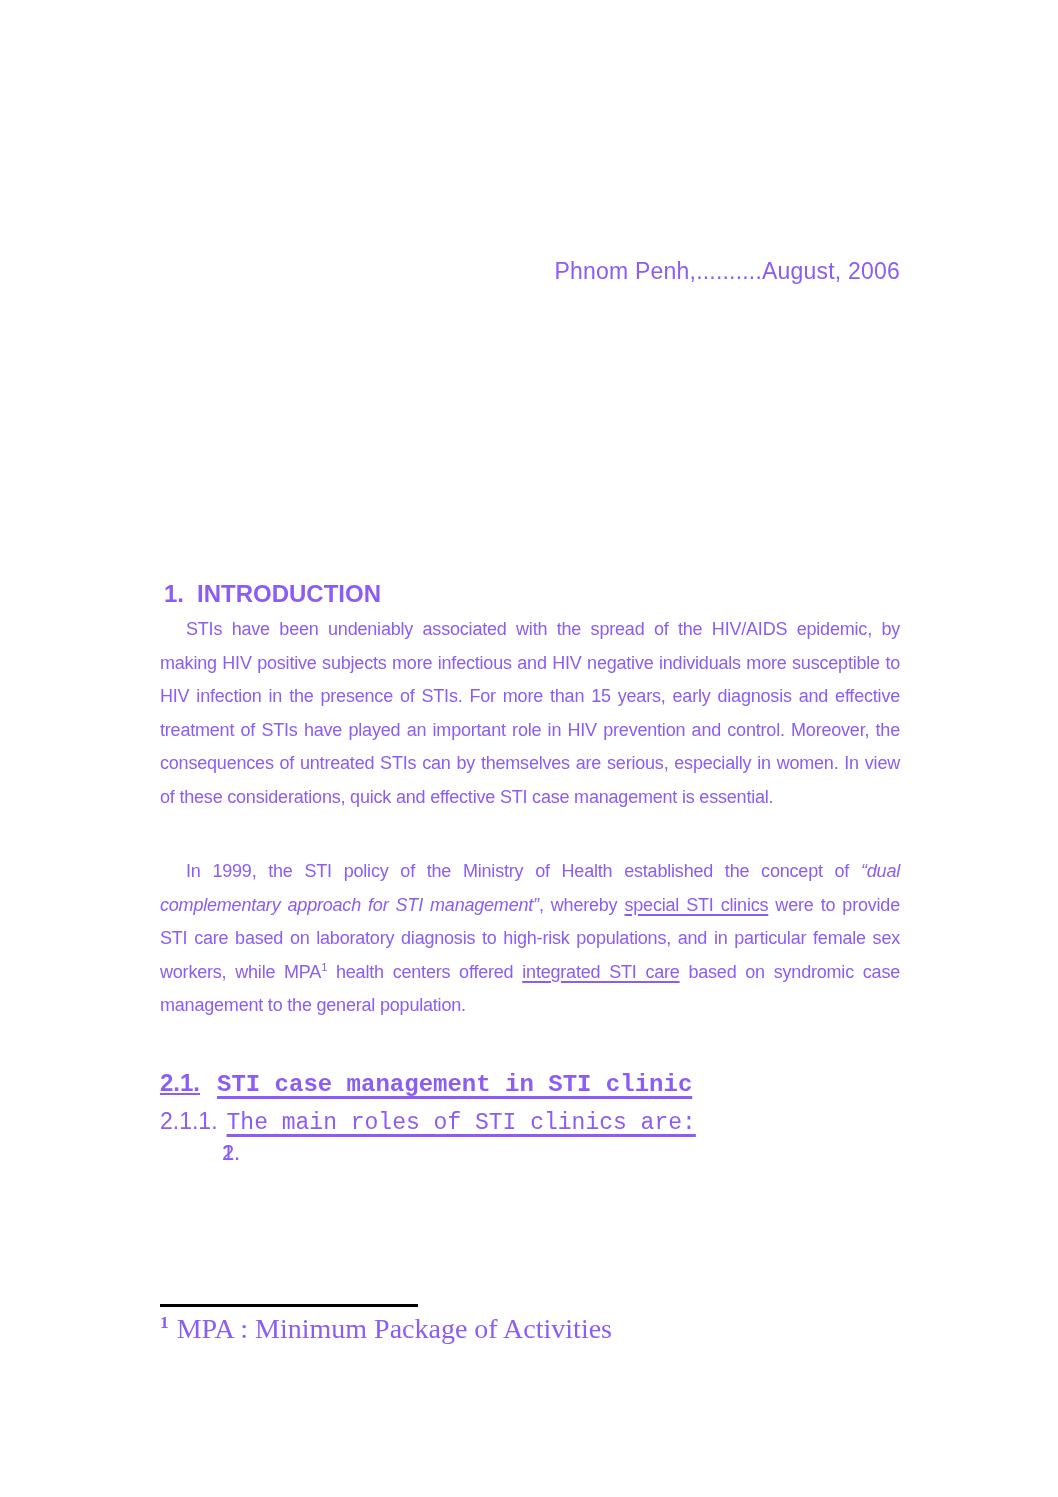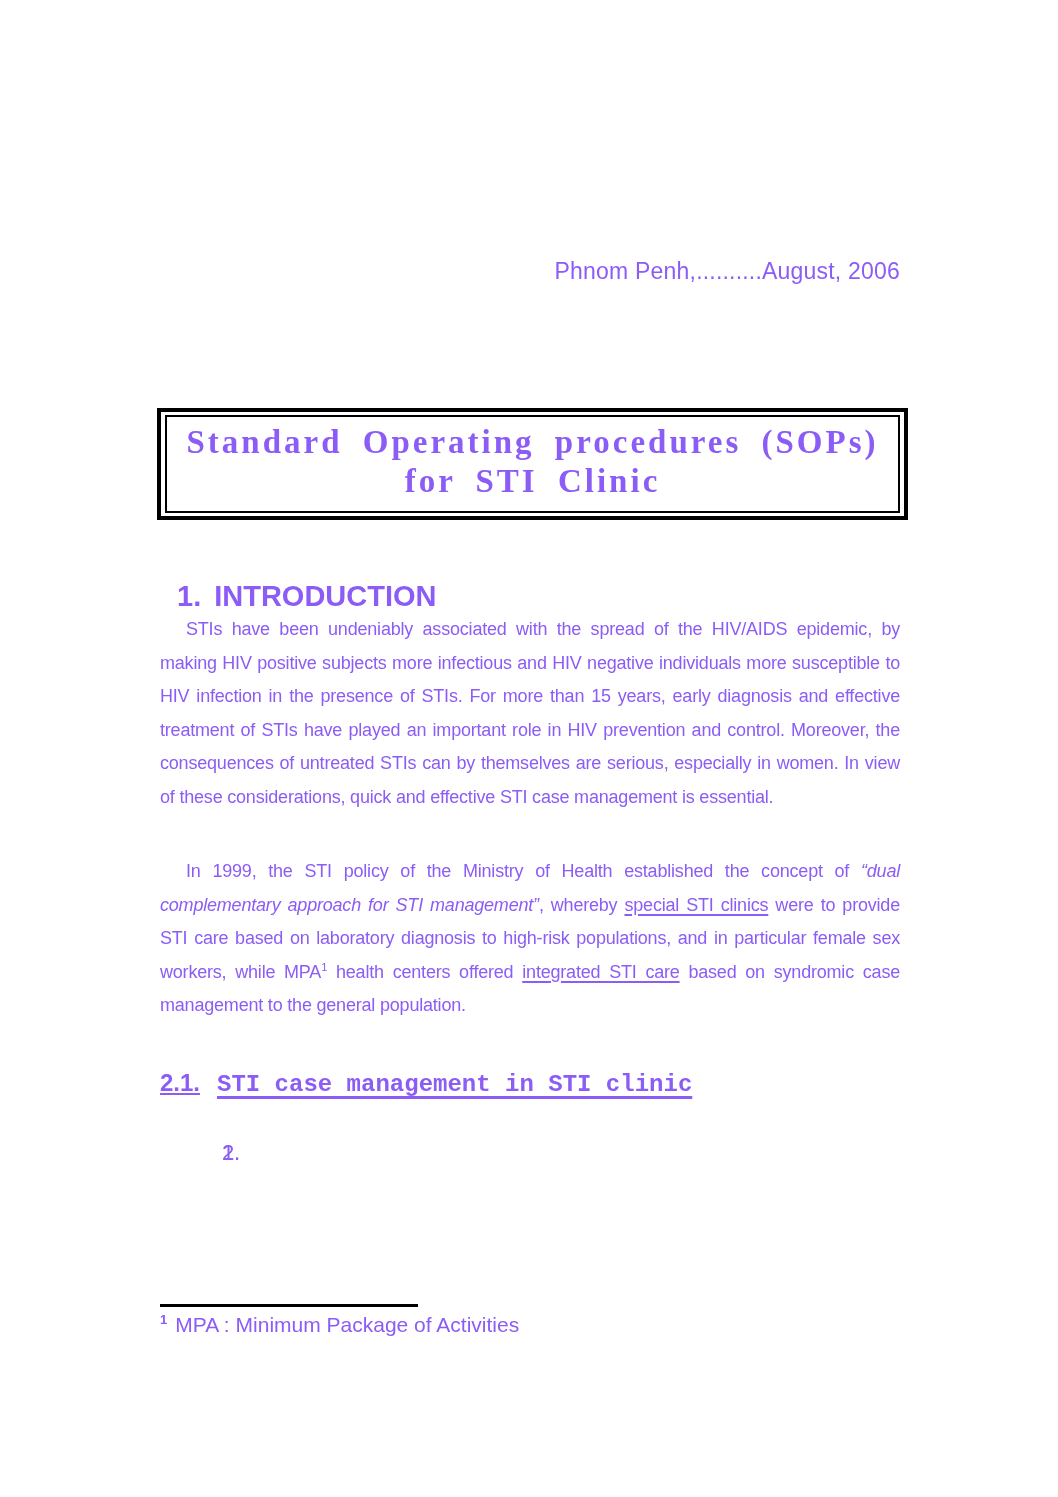--- a/index.html
+++ b/index.html
@@ -38,21 +38,21 @@
     text-align: center;
     padding: 6px 4px 10px 4px;
     font-family: "Liberation Serif", serif;
     font-weight: bold;
     font-size: 33px;
     line-height: 39px;
     letter-spacing: 3px;
     word-spacing: 9px;
   }
 
-  .heading { position: absolute; left: 177px; font-weight: bold; font-size: 29px; line-height: 1; white-space: nowrap; }
+  .heading { position: absolute; left: 164px; font-weight: bold; font-size: 24px; line-height: 1; white-space: nowrap; }
   .heading-1 { top: 582px; }
   .heading-2 { top: 1028px; }
   .heading .h-num { display: inline-block; margin-right: 13px; }
 
   .para {
     position: absolute;
     left: 160px;
     width: 740px;
     font-size: 18px;
     line-height: 33.6px;
@@ -90,52 +90,49 @@
     top: 1304px;
     left: 160px;
     width: 258px;
     height: 3px;
     background: #000;
   }
   .footnote {
     position: absolute;
     top: 1313px;
     left: 160px;
-    font-family: Liberation Sans, sans-serif;
-    font-size: 21px;
+    font-family: Liberation Serif, serif;
+    font-size: 28px;
   }
   .footnote sup { margin-right: 8px; font-weight: bold; }
 </style>
 </head>
 <body>
 
 <div class="page">
 
   <div class="date-line">Phnom Penh,..........August, 2006</div>
 
-  <div class="title-box">
-    <div class="title-inner">
-      <div>Standard Operating procedures (SOPs)</div>
-      <div>for STI Clinic</div>
-    </div>
-  </div>
 
   <div class="heading heading-1">
     <span class="h-num">1.</span><span>INTRODUCTION</span>
   </div>
 
   <div class="para para-1">STIs have been undeniably associated with the spread of the HIV/AIDS epidemic, by making HIV positive subjects more infectious and HIV negative individuals more susceptible to HIV infection in the presence of STIs. For more than 15 years, early diagnosis and effective treatment of STIs have played an important role in HIV prevention and control. Moreover, the consequences of untreated STIs can by themselves are serious, especially in women. In view of these considerations, quick and effective STI case management is essential.</div>
 
   <div class="para para-2"><span>In 1999, the STI policy of the Ministry of Health established the concept of </span><span class="seg-i">“dual complementary approach for STI management”</span><span>, whereby </span><span class="seg-u">special STI clinics</span><span> were to provide STI care based on laboratory diagnosis to high-risk populations, and in particular female sex workers, while MPA</span><sup>1</sup><span> health centers offered </span><span class="seg-u">integrated STI care</span><span> based on syndromic case management to the general population.</span></div>
 
 
   <div class="heading-21">
     <span class="h21-num">2.1.</span><span class="u-heavy">STI case management in STI clinic</span>
   </div>
 
+  <div class="heading-211">
+    <span class="h211-num">2.1.1.</span><span class="u-heavy">The main roles of STI clinics are:</span>
+  </div>
 
   <div class="roles">
     <div class="role-item">
       <span class="role-num">1.</span>
     </div>
     <div class="role-item">
       <span class="role-num">2.</span>
     </div>
   </div>
 

